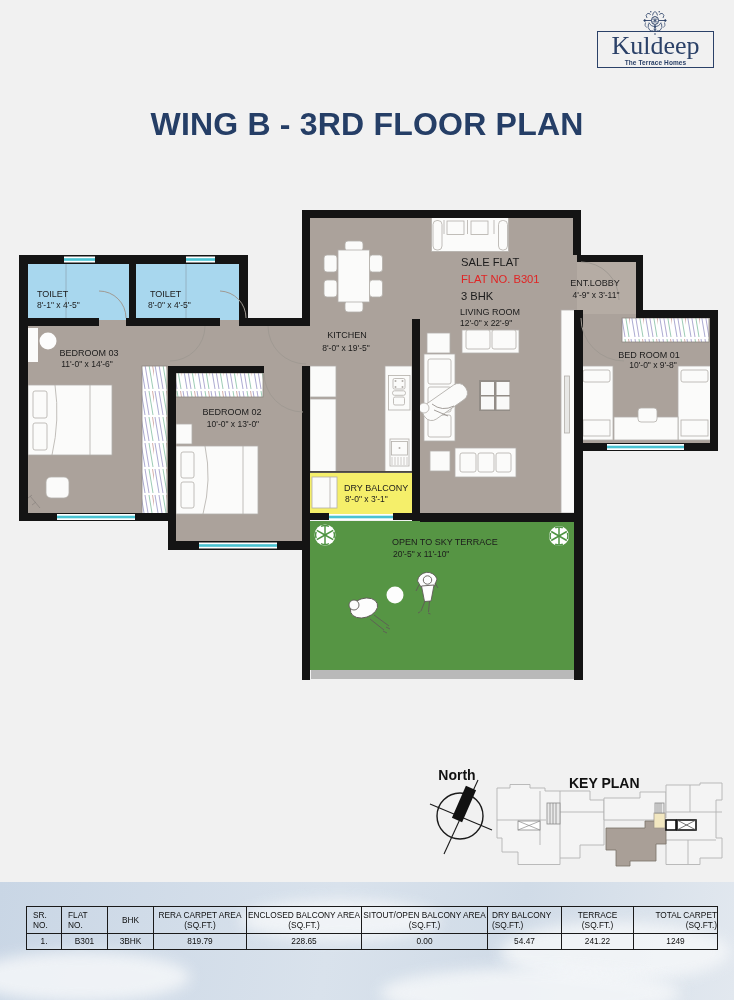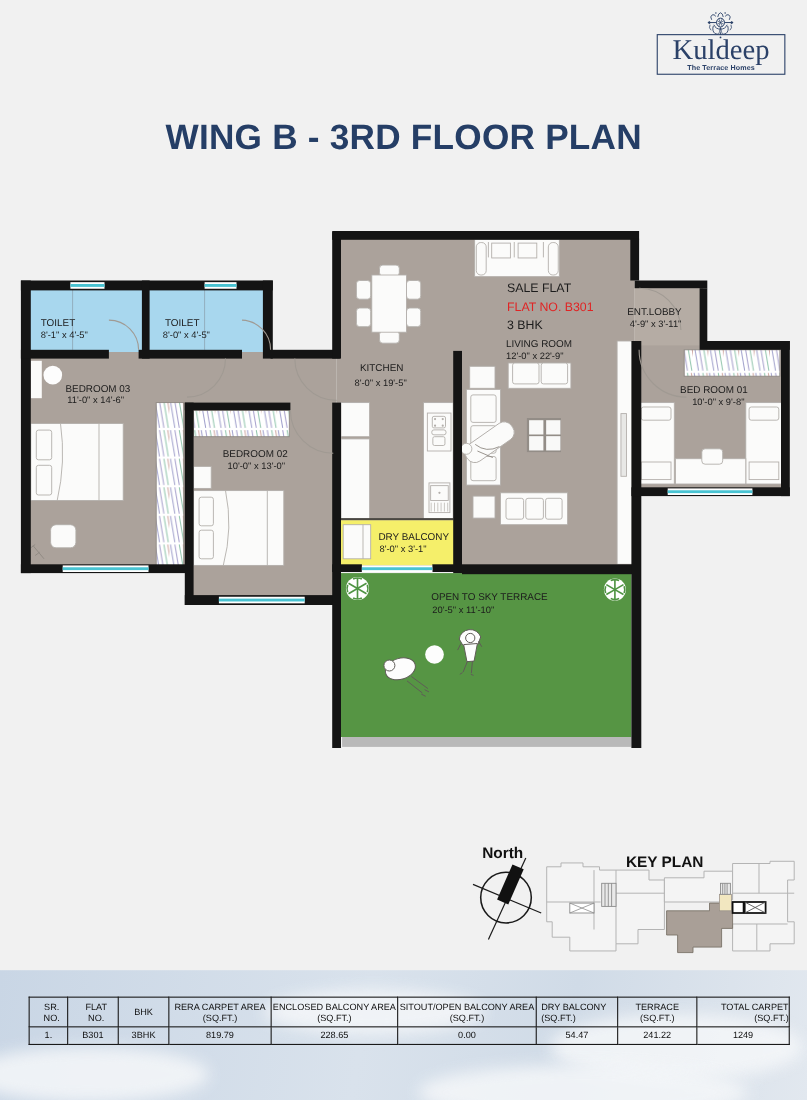--- a/index.html
+++ b/index.html
@@ -347,22 +347,22 @@
         <col style="width:46px">
         <col style="width:93px">
         <col style="width:115px">
         <col style="width:126px">
         <col style="width:74px">
         <col style="width:72px">
         <col style="width:84px">
       </colgroup>
     <tbody>
         <tr>
-      <th style="text-align:center;padding-left:6px">SR.<br>NO.</th>
-      <th style="text-align:center;padding-left:6px">FLAT<br>NO.</th>
+      <th style="text-align:left;padding-left:6px">SR.<br>NO.</th>
+      <th style="text-align:left;padding-left:6px">FLAT<br>NO.</th>
       <th>BHK</th>
       <th>RERA CARPET AREA<br>(SQ.FT.)</th>
       <th>ENCLOSED BALCONY AREA<br>(SQ.FT.)</th>
       <th>SITOUT/OPEN BALCONY AREA<br>(SQ.FT.)</th>
       <th style="text-align:left;padding-left:4px">DRY BALCONY<br>(SQ.FT.)</th>
       <th>TERRACE<br>(SQ.FT.)</th>
       <th style="text-align:right;padding-left:6px">TOTAL CARPET<br>(SQ.FT.)</th>
     </tr>
     <tr>
       <td>1.</td>

